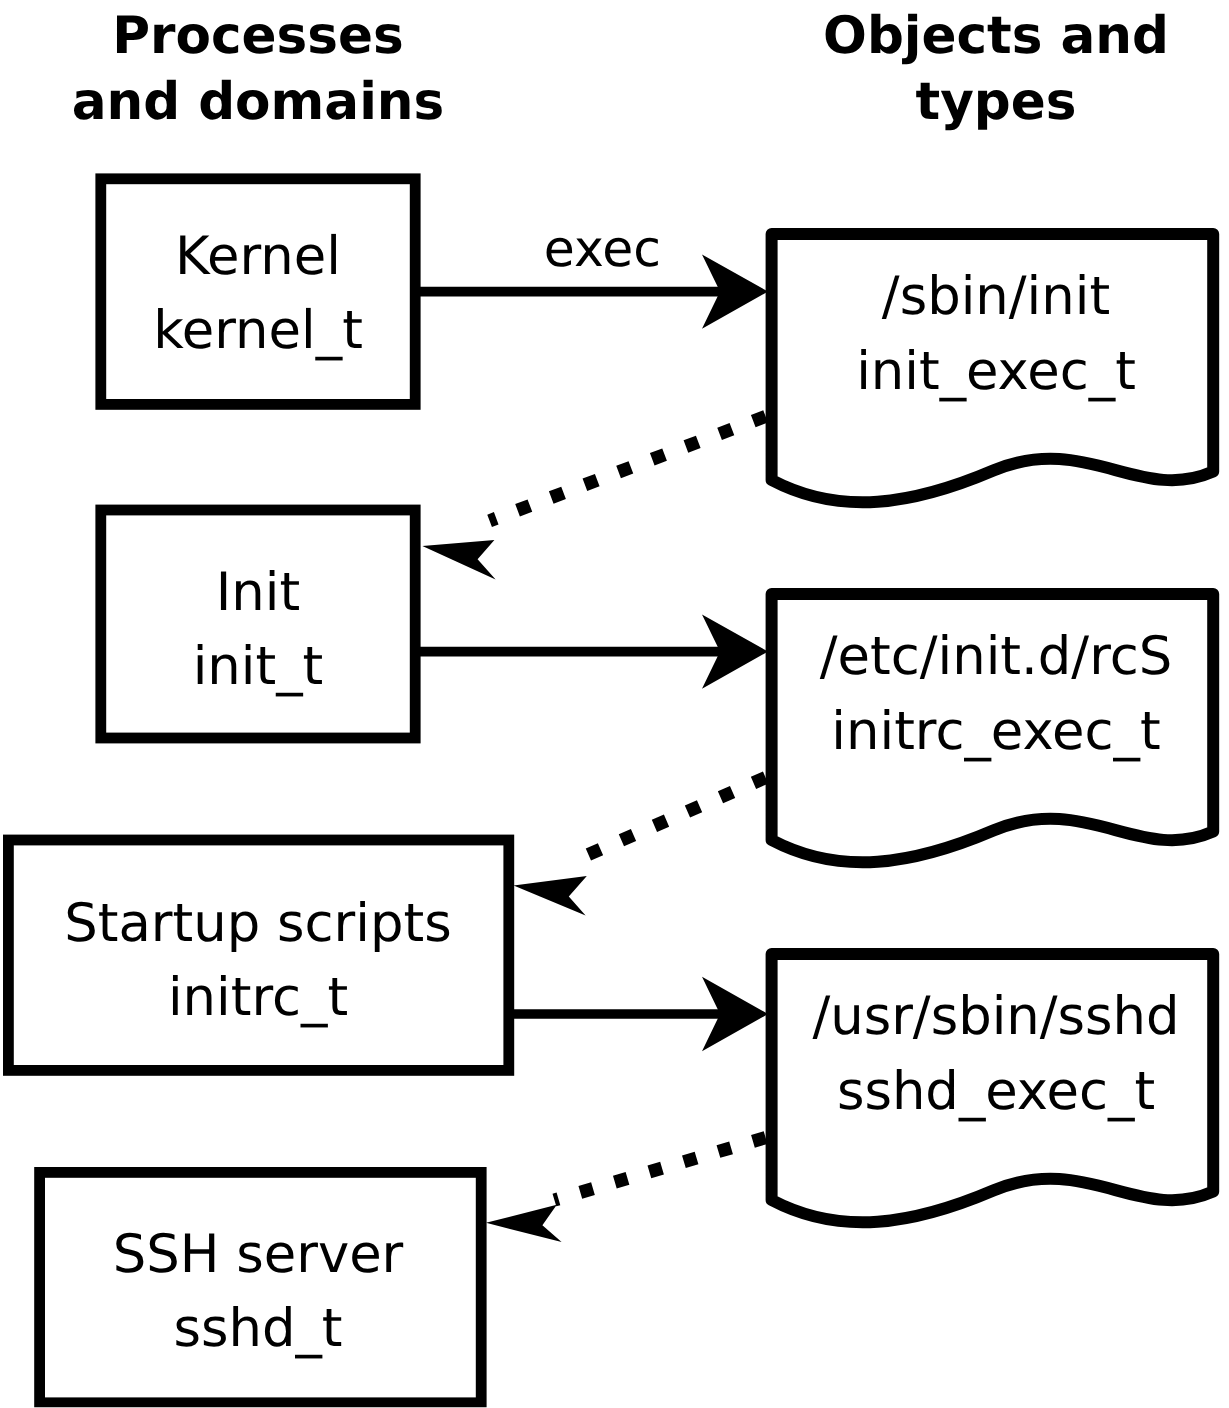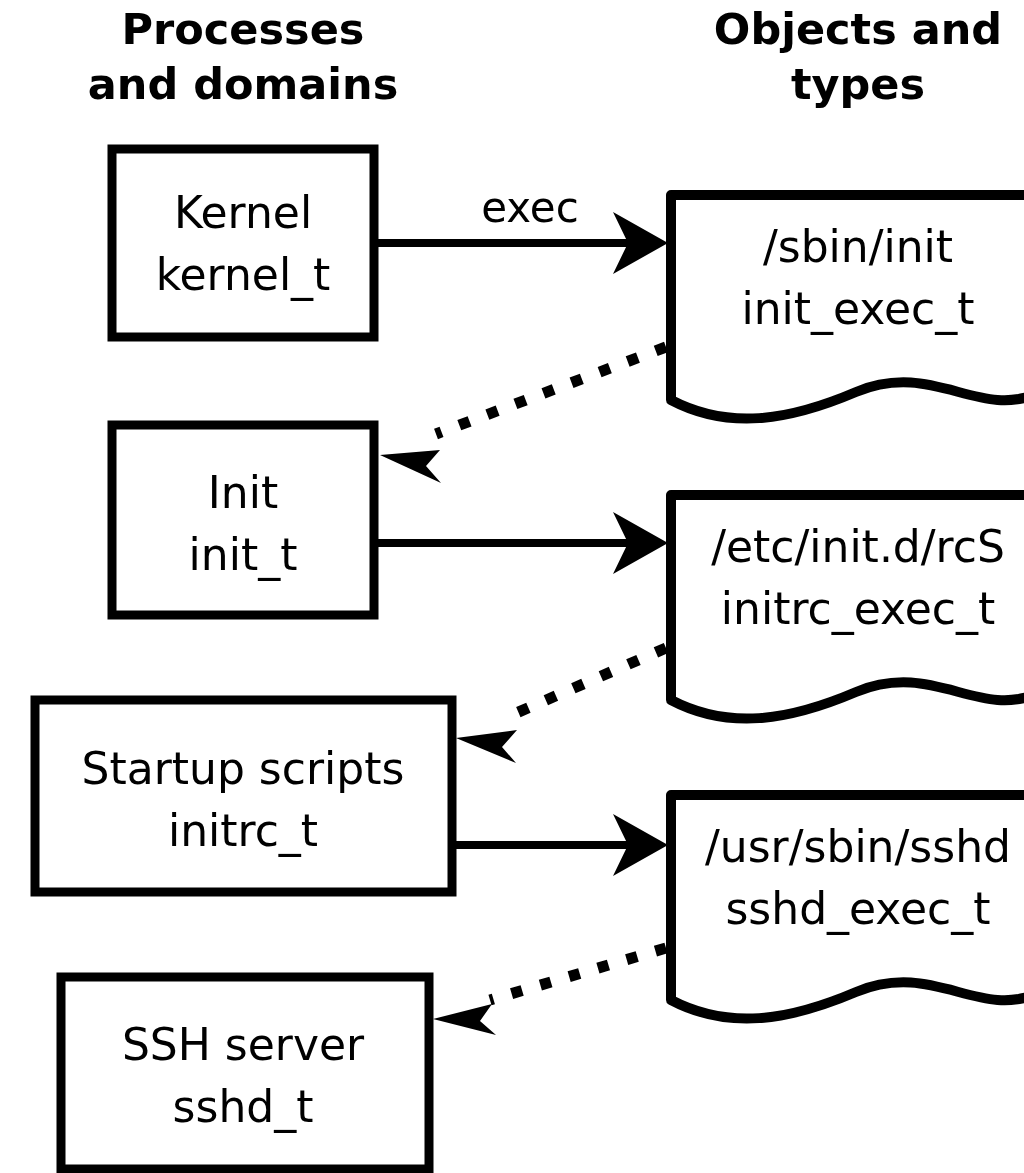--- a/index.html
+++ b/index.html
@@ -11,21 +11,20 @@
     width: 1024px;
     height: 1173px;
     overflow: hidden;
     font-family: "DejaVu Sans", "Liberation Sans", sans-serif;
   }
   #diagram-root {
     position: relative;
     width: 816px;
     height: 1173px;
     background: #ffffff;
-    padding-left: 28px;
   }
   svg.canvas {
     display: block;
     width: 1024px;
     height: 1173px;
   }
   .col-header {
     font-family: "DejaVu Sans", "Liberation Sans", sans-serif;
     font-weight: bold;
     font-size: 43px;

